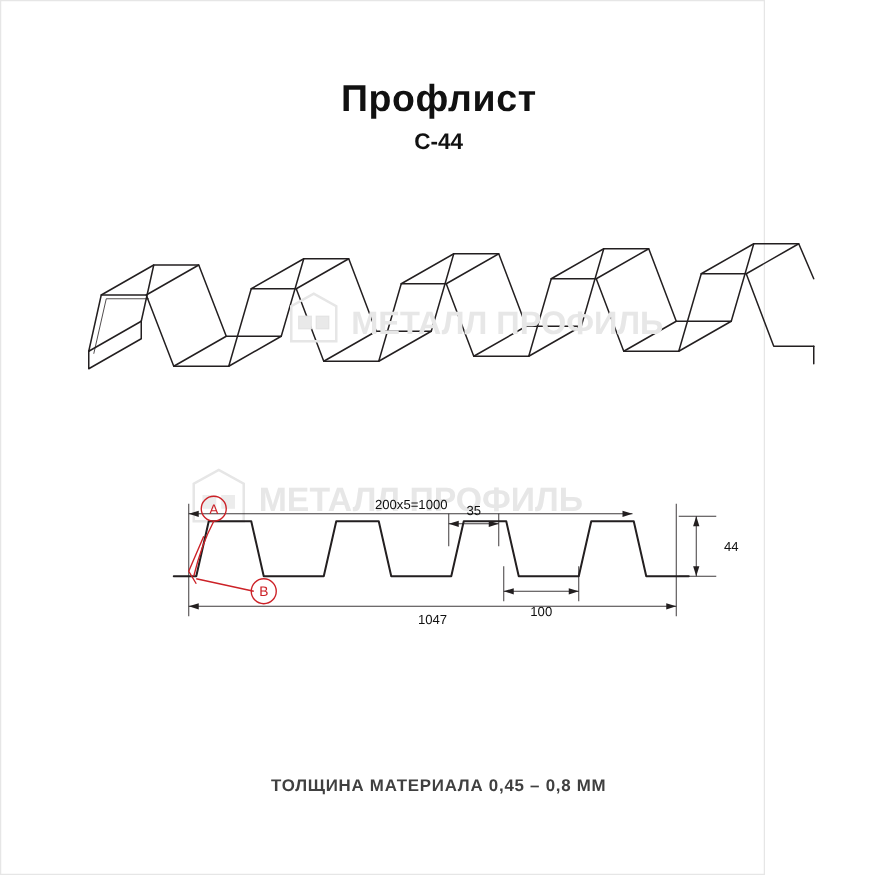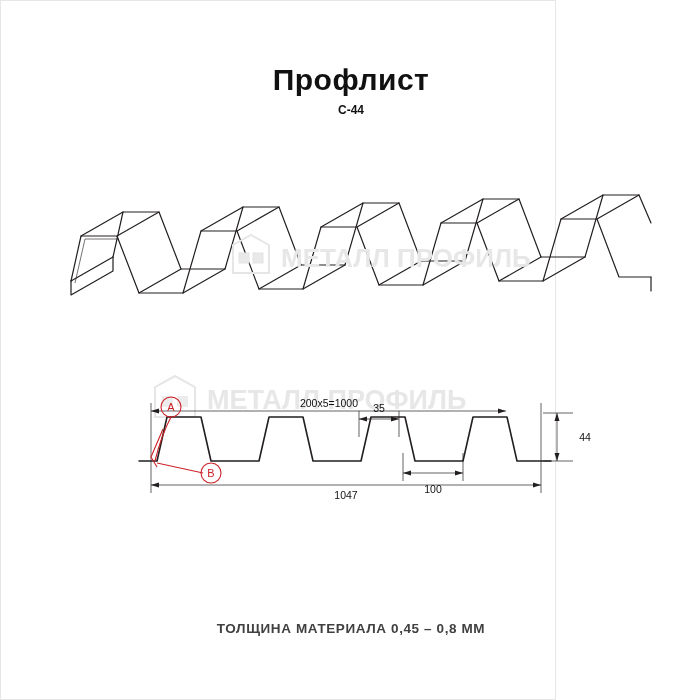--- a/index.html
+++ b/index.html
@@ -12,21 +12,21 @@
     background: #ffffff;
     font-family: "Liberation Sans", sans-serif;
     color: #1a1a1a;
     position: relative;
     overflow: hidden;
   }
   .page {
     position: absolute;
     left: 0;
     top: 0;
-    width: 556px;
+    width: 612px;
     height: 700px;
     border: 1px solid #e6e6e6;
     box-sizing: border-box;
   }
   .title {
     position: absolute;
     top: 62px;
     left: 0;
     width: 700px;
     text-align: center;
@@ -34,21 +34,21 @@
     font-weight: bold;
     letter-spacing: 0.5px;
     color: #111111;
   }
   .subtitle {
     position: absolute;
     top: 102px;
     left: 0;
     width: 700px;
     text-align: center;
-    font-size: 12px;
+    font-size: 18px;
     font-weight: bold;
     color: #111111;
   }
   .footer-note {
     position: absolute;
     top: 620px;
     left: 0;
     width: 700px;
     text-align: center;
     font-size: 13.5px;

